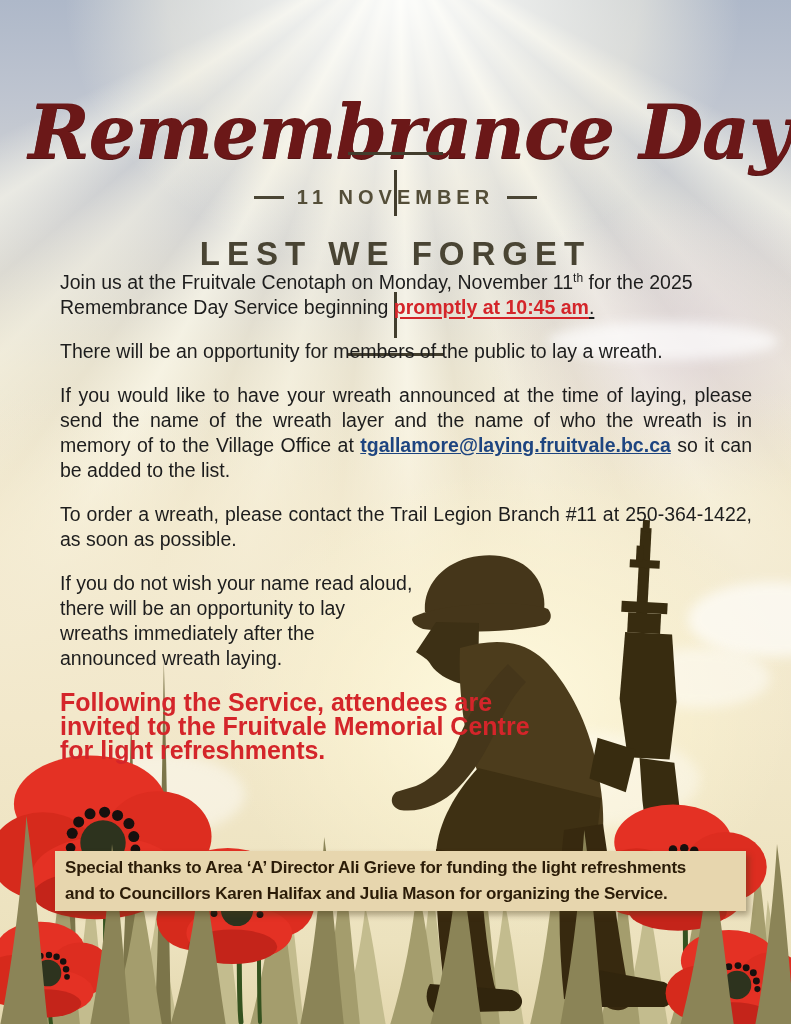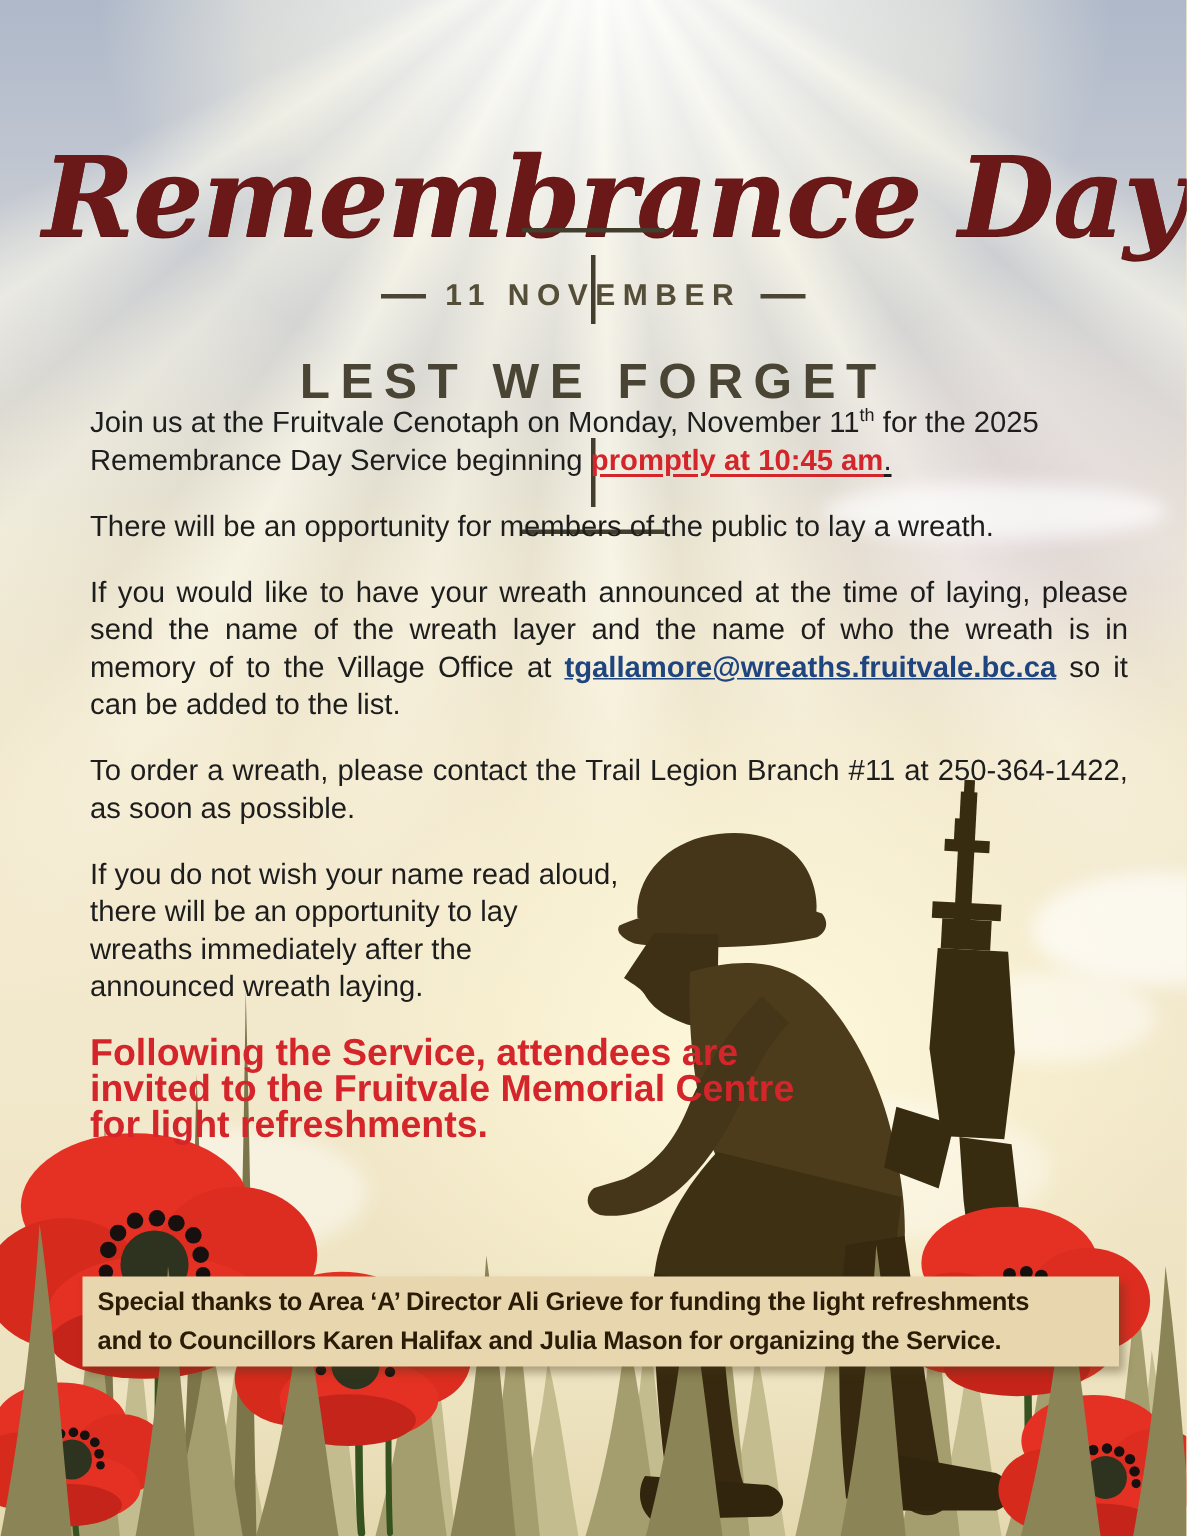--- a/index.html
+++ b/index.html
@@ -225,21 +225,21 @@
   </div>
   <div class="daterow">
     <div class="dash-short"></div>
     <div class="datetext">11 NOVEMBER</div>
     <div class="dash-short"></div>
   </div>
 
   <div class="content">
     <p class="p1"><span>Join us at the Fruitvale Cenotaph on Monday, November 11</span><sup>th</sup><span> for the 2025 Remembrance Day Service beginning </span><span class="hl">promptly at 10:45 am</span><span class="dot-u">.</span></p>
     <p class="p2">There will be an opportunity for members of the public to lay a wreath.</p>
-    <p class="p3"><span>If you would like to have your wreath announced at the time of laying, please send the name of the wreath layer and the name of who the wreath is in memory of to the Village Office at </span><span class="email">tgallamore@wreaths.fruitvale.bc.ca</span><span> so it can be added to the list.</span></p>
+    <p class="p3"><span>If you would like to have your wreath announced at the time of laying, please send the name of the wreath layer and the name of who the wreath is in memory of to the Village Office at </span><span class="email">tgallamore@laying.fruitvale.bc.ca</span><span> so it can be added to the list.</span></p>
     <p class="p4">To order a wreath, please contact the Trail Legion Branch #11 at 250-364-1422, as soon as possible.</p>
     <p class="p5">If you do not wish your name read aloud,
 there will be an opportunity to lay
 wreaths immediately after the
 announced wreath laying.</p>
     <p class="p6">Following the Service, attendees are
 invited to the Fruitvale Memorial Centre
 for light refreshments.</p>
   </div>
 

